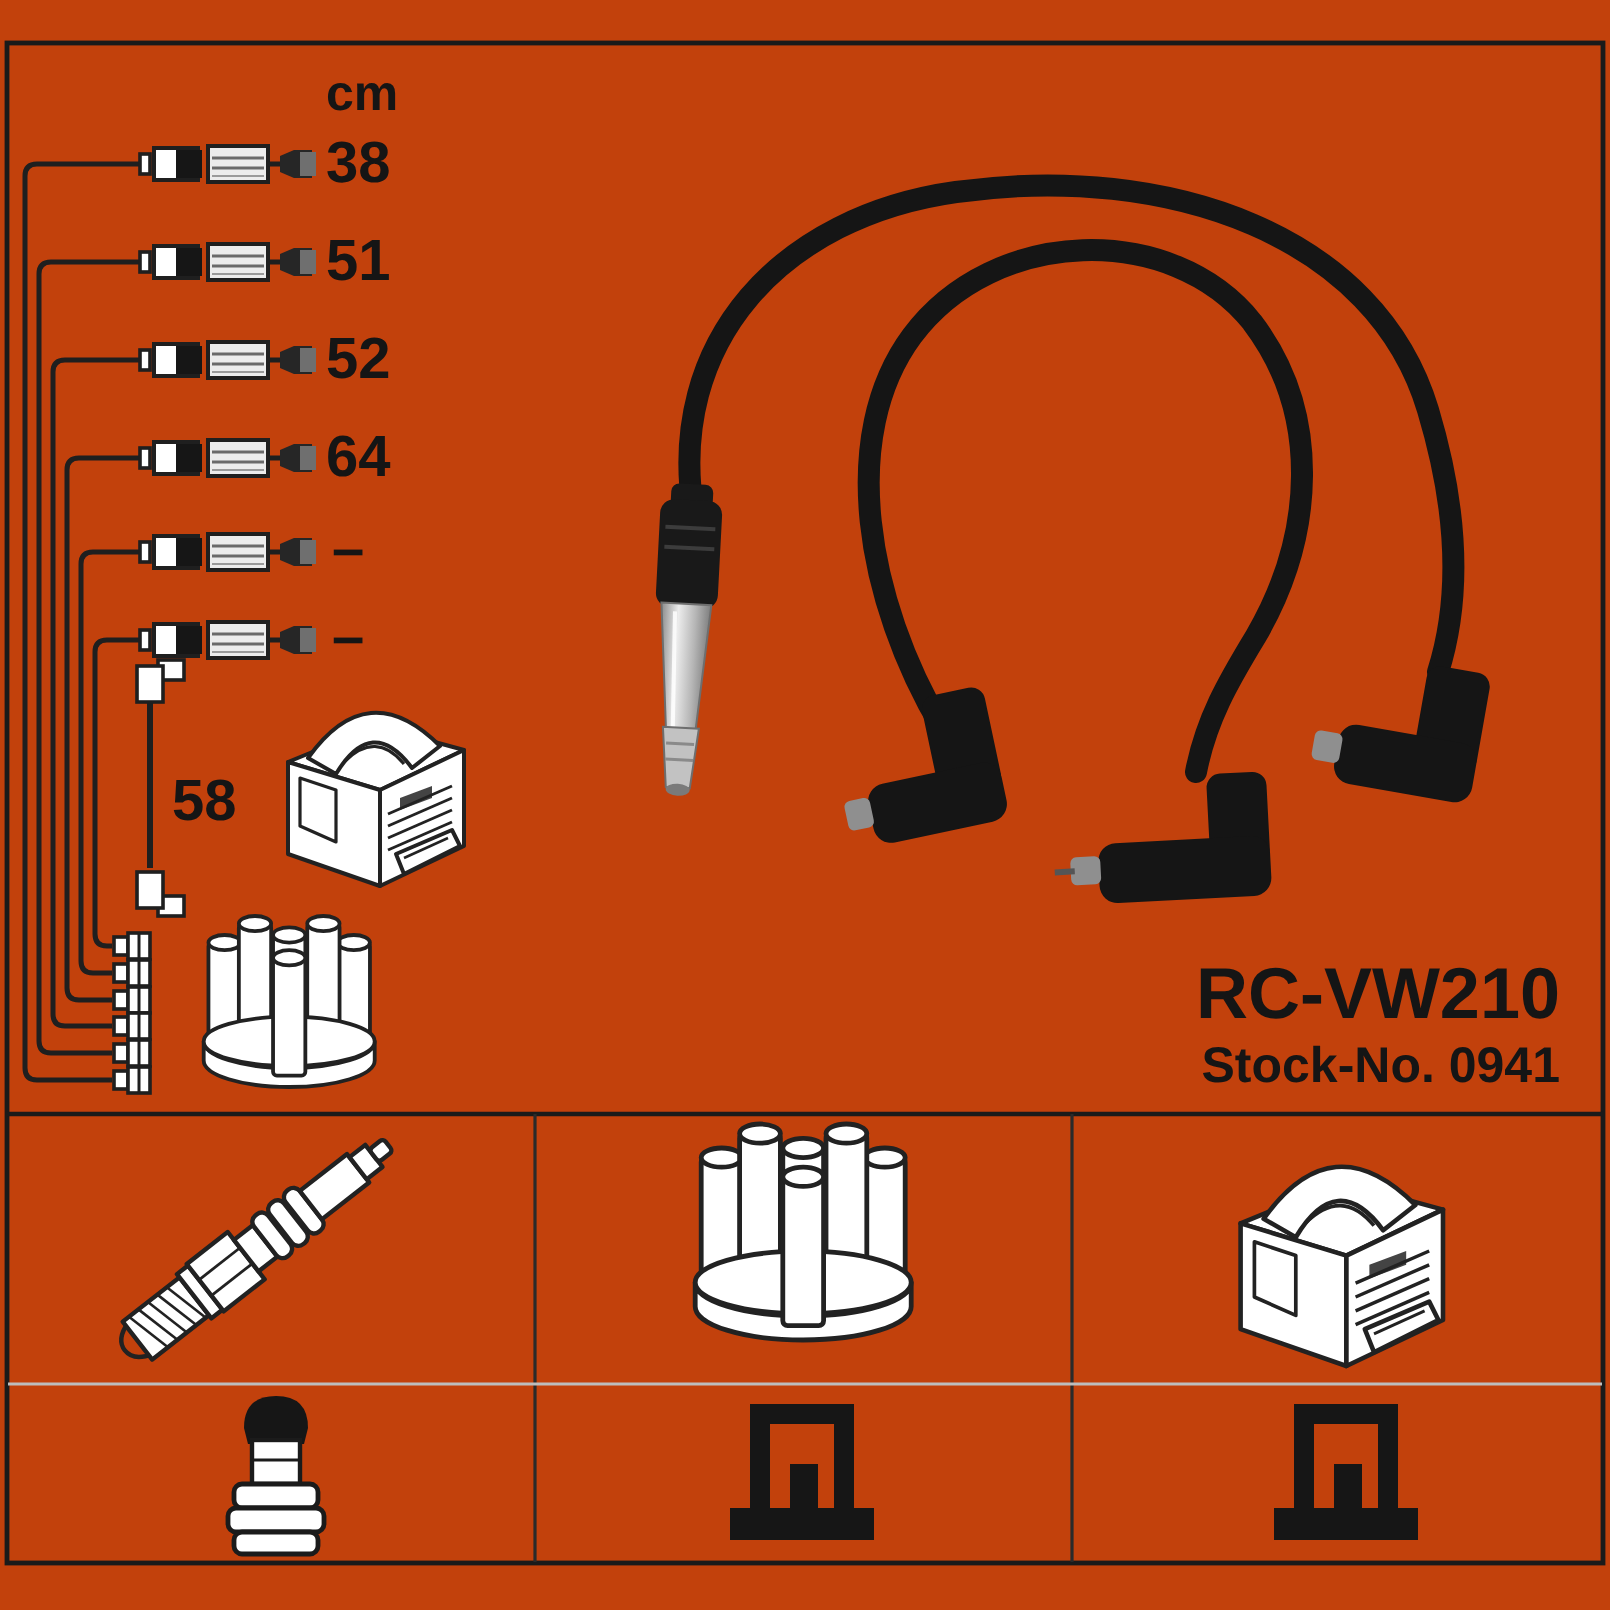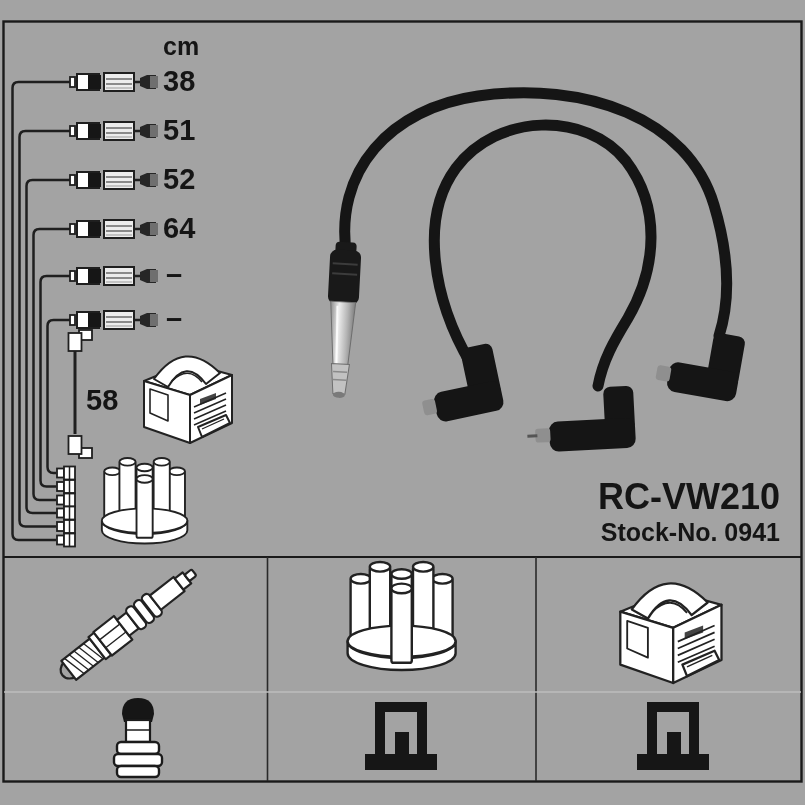--- a/index.html
+++ b/index.html
@@ -1,16 +1,16 @@
 <!DOCTYPE html>
 <html><head>
 <meta charset="utf-8">
 <style>
   html,body{margin:0;padding:0;background:#ffffff;}
-  .page{position:relative;width:805px;height:805px;background:#a3a3a3;overflow:hidden;
+  .page{position:relative;width:805px;height:805px;background:#c2410c;overflow:hidden;
         font-family:"Liberation Sans",sans-serif;}
   svg{position:absolute;left:0;top:0;}
   text{font-family:"Liberation Sans",sans-serif;font-weight:bold;fill:#151515;}
   .len-label{font-size:29px;}
   .unit-label{font-size:25px;}
   .part-no{font-size:36px;}
   .stock-no{font-size:25px;}
   .coil-len{font-size:29px;}
 </style>
 </head>

